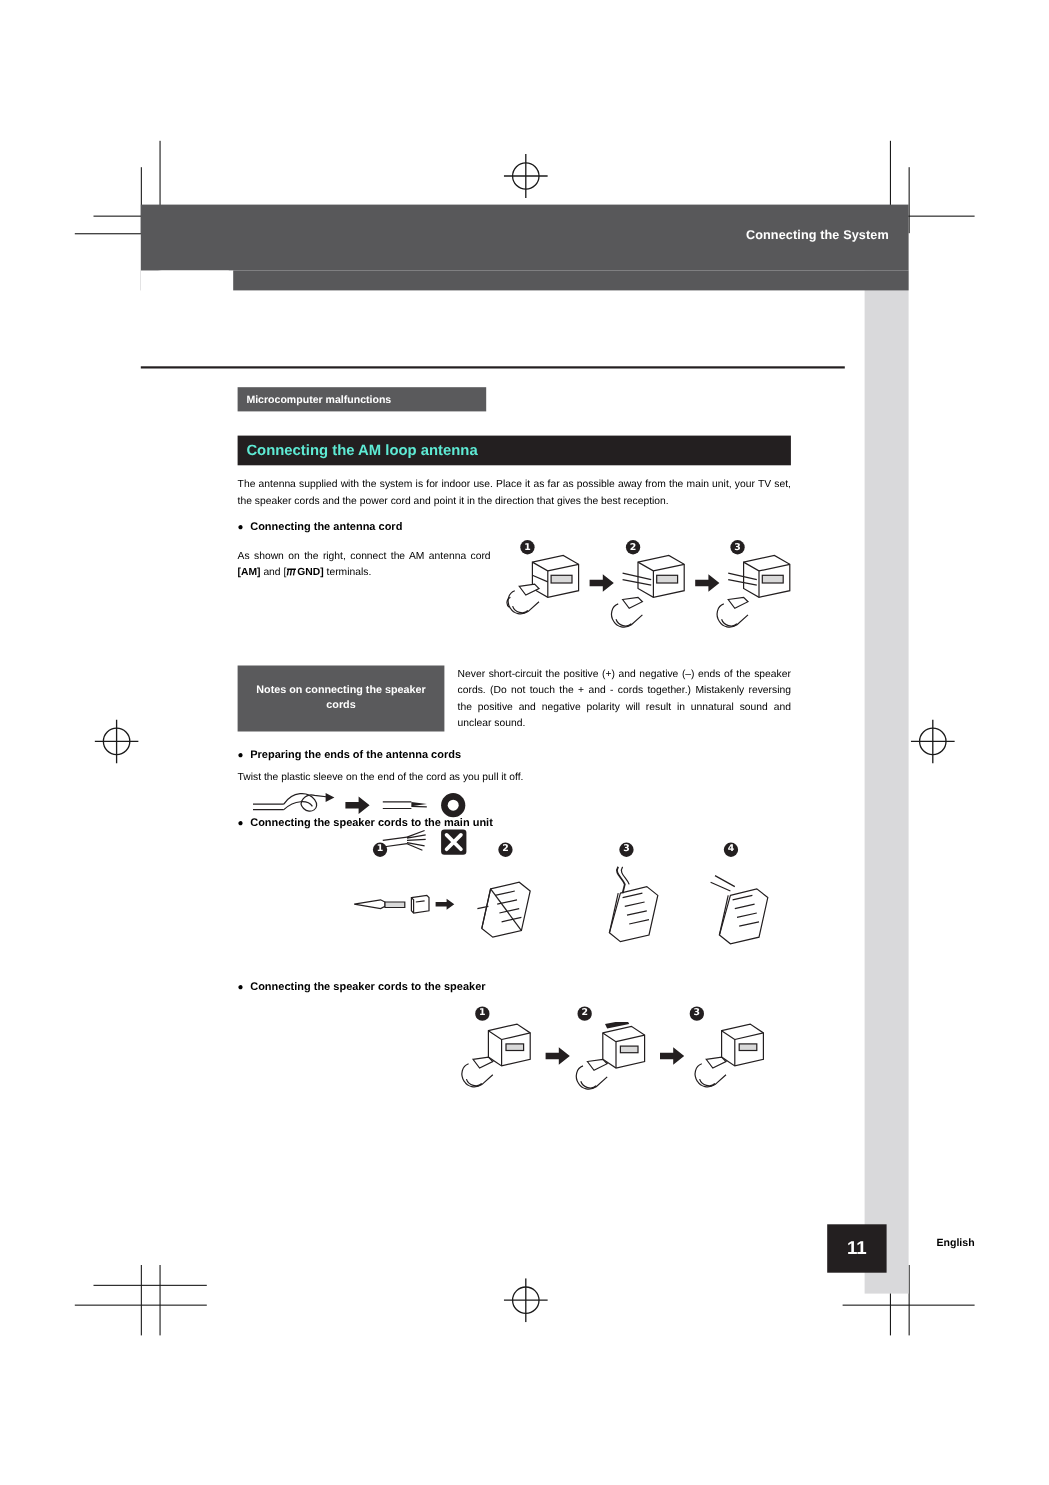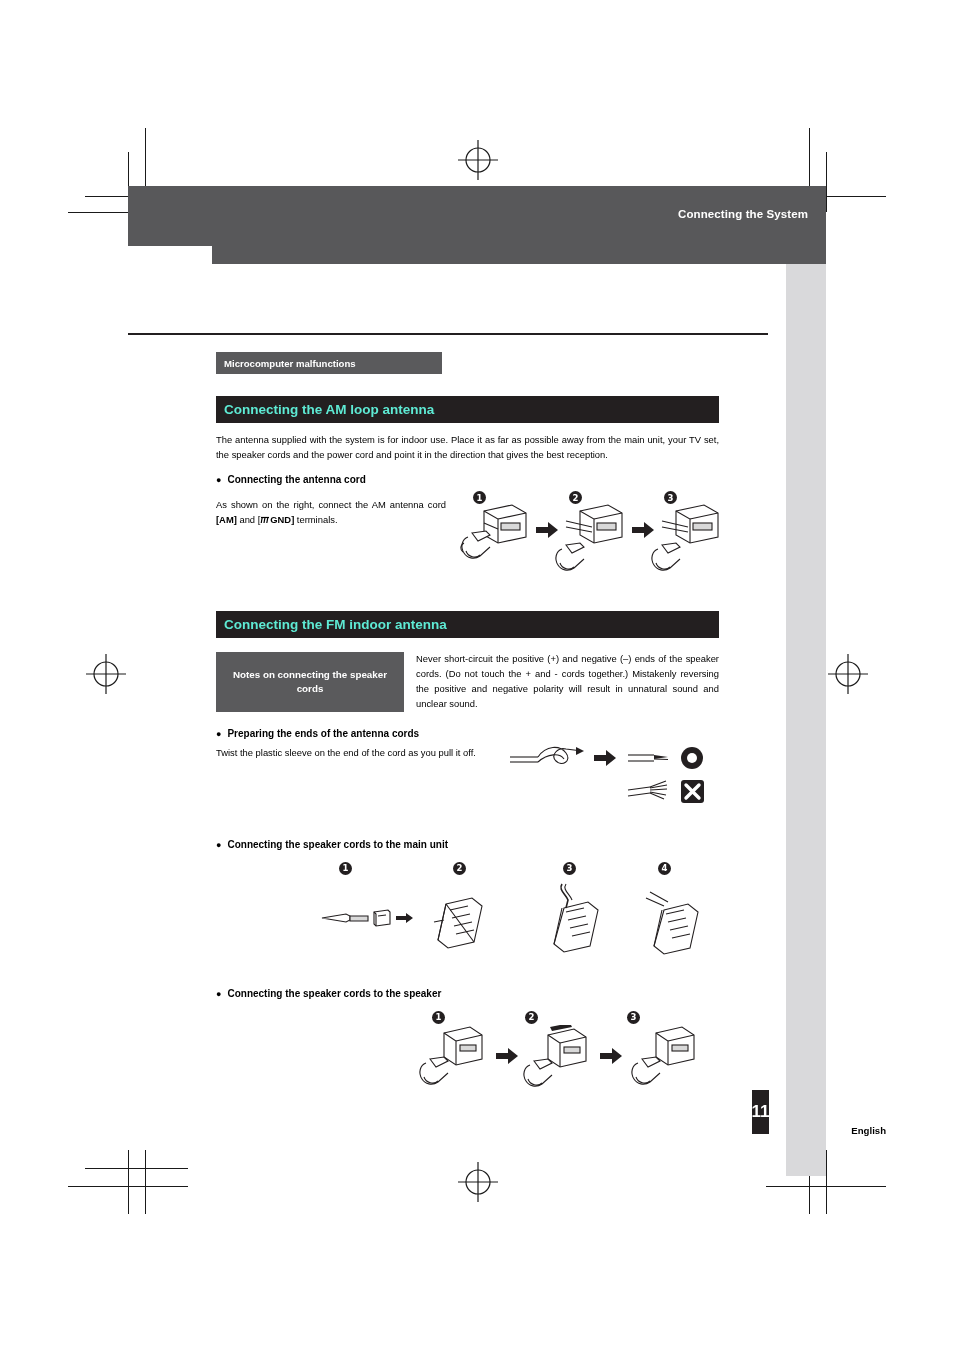--- a/index.html
+++ b/index.html
@@ -41,21 +41,21 @@
   .notes-label{width:188px;background:#5a5a5c;color:#fff;font-size:9.8px;font-weight:bold;display:flex;
      align-items:center;justify-content:center;text-align:center;line-height:1.45;padding:8px 6px;box-sizing:border-box;}
   .notes-text{flex:1;margin-left:12px;font-size:9.4px;line-height:1.58;text-align:justify;}
 
   .figure{position:relative;}
   .badge{width:13px;height:13px;border-radius:50%;background:#231f20;color:#fff;font-size:8.5px;
      display:flex;align-items:center;justify-content:center;font-weight:bold;font-family:"DejaVu Sans",sans-serif;}
 
   
   .footer-eng{position:absolute;right:68px;top:1125px;font-size:9.6px;font-weight:bold;}
-  .footer-num{position:absolute;left:752px;top:1090px;width:17px;height:44px;background:#231f20;color:#fff;
+  .footer-num{position:absolute;left:752px;top:1113px;width:54px;height:44px;background:#231f20;color:#fff;
      font-size:17px;font-weight:bold;display:flex;align-items:center;justify-content:center;}
 
   .fig-svg{display:block;}
 </style>
 </head>
 <body>
 
 <div class="page">
 
   <div class="cropline" style="left:128px;top:152px;width:1px;height:60px;"></div>
@@ -187,34 +187,33 @@
             <path d="M208 18 L234 24"></path>
             <path d="M208 24 L234 29"></path>
             <path d="M204 46 C198 48 196 56 200 62 C203 67 210 69 216 65 L226 56"></path>
             <path d="M208 42 L222 40 L226 44 L214 50 Z" fill="#fff"></path>
             <path d="M202 60 C204 66 212 68 216 64"></path>
           </g>
         </svg>
       </div>
     </div>
 
-    <div class="sec-bar" style="margin-top:20px;">Connecting the FM indoor antenna</div>
 
 
     <div class="notes-row">
       <div class="notes-label">Notes on connecting the speaker cords</div>
       <div class="notes-text">Never short-circuit the positive (+) and negative (–) ends of the speaker cords. (Do not touch the + and - cords together.) Mistakenly reversing the positive and negative polarity will result in unnatural sound and unclear sound.</div>
     </div>
 
     <div class="bullet" style="margin-top:16px;">
       <span class="dot">●</span>
       <span>Preparing the ends of the antenna cords</span>
     </div>
 
-    <div style="display:flex;">
+    <div style="display:flex;flex-direction:column;">
       <div style="width:280px;">
         <div class="sub-para">Twist the plastic sleeve on the end of the cord as you pull it off.</div>
       </div>
       <div class="figure" style="flex:1;position:relative;height:70px;">
         <svg class="fig-svg" width="210" height="70" style="position:absolute;left:8px;top:-4px;">
           <g stroke="#231f20" fill="none" stroke-width="1.1">
 
             <path d="M6 22 L34 22"></path>
             <path d="M6 27 L34 27"></path>
             <path d="M34 22 C42 10 56 10 62 18 C68 26 58 32 52 26 C46 20 54 12 62 14 L78 16"></path>

